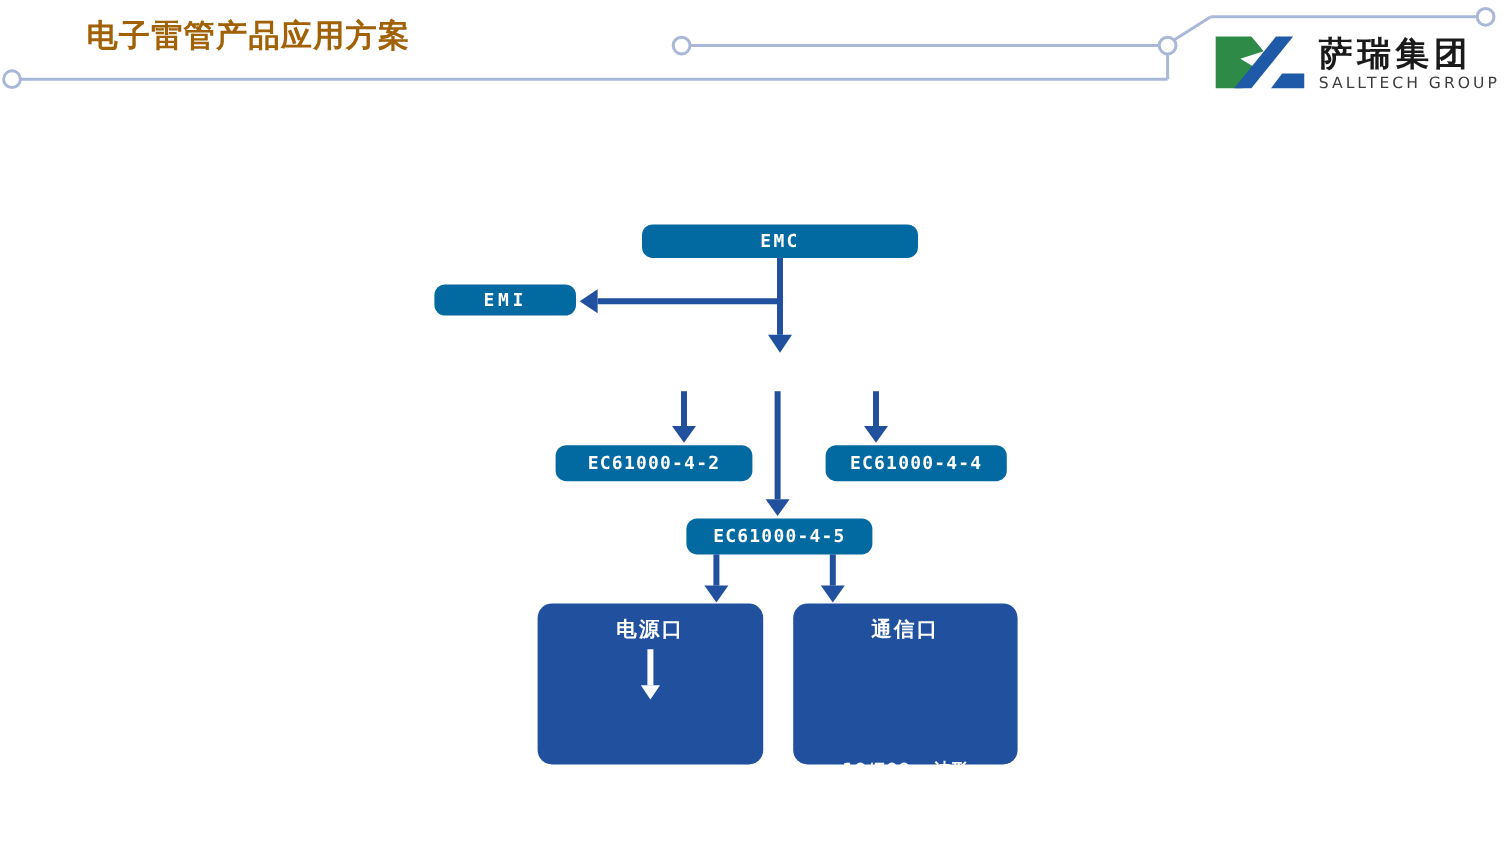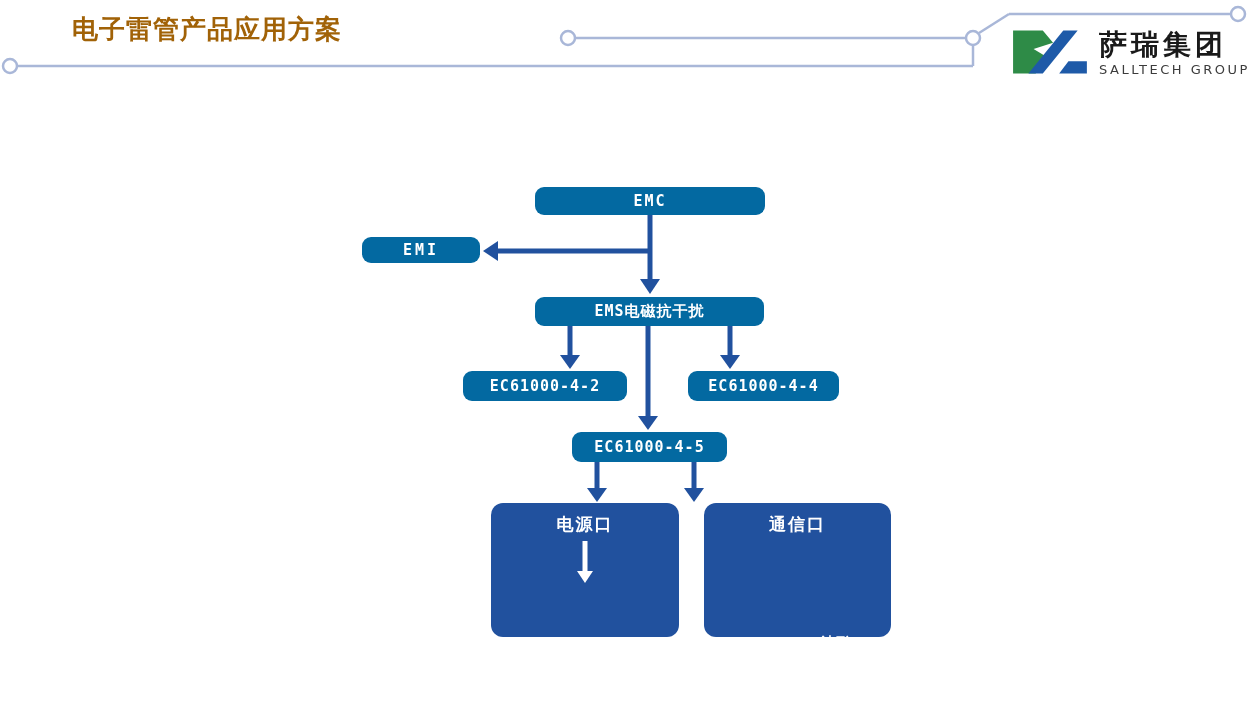--- a/index.html
+++ b/index.html
@@ -108,21 +108,20 @@
     position: absolute;
     z-index: 2;
     background: #21519E;
     color: #ffffff;
     border-radius: 12px;
     display: flex;
     flex-direction: column;
     align-items: center;
     font-size: 17px;
     font-weight: bold;
-    margin-left: 43px;
   }
   .node-power { left: 448px; top: 503px; width: 188px; height: 134px; }
   .node-comm  { left: 661px; top: 503px; width: 187px; height: 134px; gap: 40px; }
 
   .big-node .big-node-title { margin-top: 10px; letter-spacing: 2px; }
   .big-node .down-arrow { margin-top: 4px; }
   .big-node .detail {
     font-size: 15px;
     font-weight: bold;
     letter-spacing: 0.5px;
@@ -205,21 +204,20 @@
         <line x1="694" y1="462" x2="694" y2="488"></line>
         <polygon points="684,488 704,488 694,502" stroke="none"></polygon>
       </g>
     </g>
   </svg>
 
   <div class="node node-emc">EMC</div>
 
   <div class="node node-emi">EMI</div>
 
-  <div class="node node-ems">EMS电磁抗干扰</div>
 
   <div class="node node-ec2">EC61000-4-2</div>
 
   <div class="node node-ec4">EC61000-4-4</div>
 
   <div class="node node-ec5">EC61000-4-5</div>
 
   <div class="big-node node-power">
     <div class="big-node-title">电源口</div>
     <svg class="down-arrow" width="18" height="44" viewBox="0 0 18 44" xmlns="http://www.w3.org/2000/svg">

